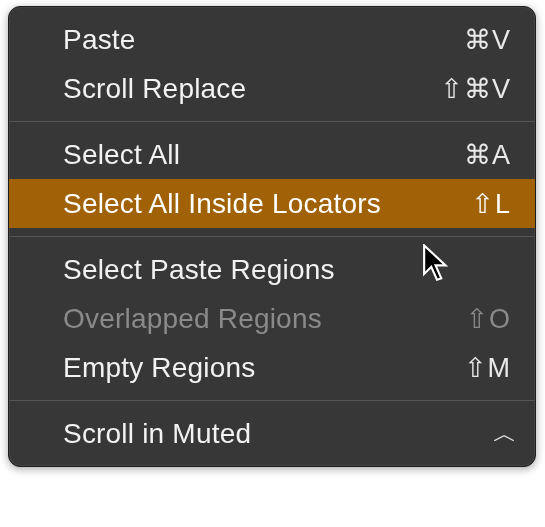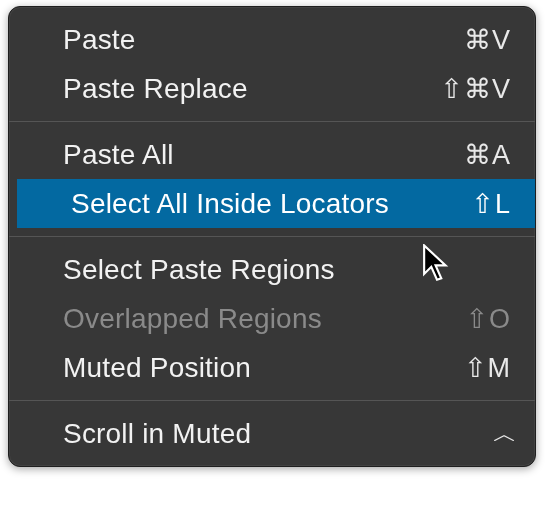--- a/index.html
+++ b/index.html
@@ -36,23 +36,22 @@
   .item .label { flex: 1; }
   .item .shortcut {
     font-size: 27px;
     letter-spacing: 1px;
     color: #e9e9e9;
     text-align: right;
     min-width: 110px;
   }
   .item.disabled .shortcut { color: #8a8a8a; }
   .item.highlight {
-    background: #0369a1;
+    background: #a16207;
     color: #ffffff;
-    margin-left: 8px;
   }
   .item.highlight .shortcut { color: #ffffff; }
   .sep {
     height: 1px;
     background: #555555;
     margin: 8px 0;
   }
   .chev {
     font-size: 24px;
     color: #e9e9e9;
@@ -70,47 +69,47 @@
 </head>
 <body>
 
 <div class="menu">
 
   <div class="item">
     <span class="label">Paste</span>
     <span class="shortcut">⌘V</span>
   </div>
   <div class="item">
-    <span class="label">Paste Replace</span>
+    <span class="label">Scroll Replace</span>
     <span class="shortcut">⇧⌘V</span>
   </div>
 
   <div class="sep"></div>
 
   <div class="item">
-    <span class="label">Paste All</span>
+    <span class="label">Select All</span>
     <span class="shortcut">⌘A</span>
   </div>
   <div class="item highlight">
     <span class="label">Select All Inside Locators</span>
     <span class="shortcut">⇧L</span>
   </div>
 
   <div class="sep"></div>
 
   <div class="item">
     <span class="label">Select Paste Regions</span>
     <span class="shortcut"></span>
   </div>
   <div class="item disabled">
     <span class="label">Overlapped Regions</span>
     <span class="shortcut">⇧O</span>
   </div>
   <div class="item">
-    <span class="label">Muted Position</span>
+    <span class="label">Empty Regions</span>
     <span class="shortcut">⇧M</span>
   </div>
 
   <div class="sep"></div>
 
   <div class="item">
     <span class="label">Scroll in Muted</span>
     <span class="chev">︿</span>
   </div>
 

